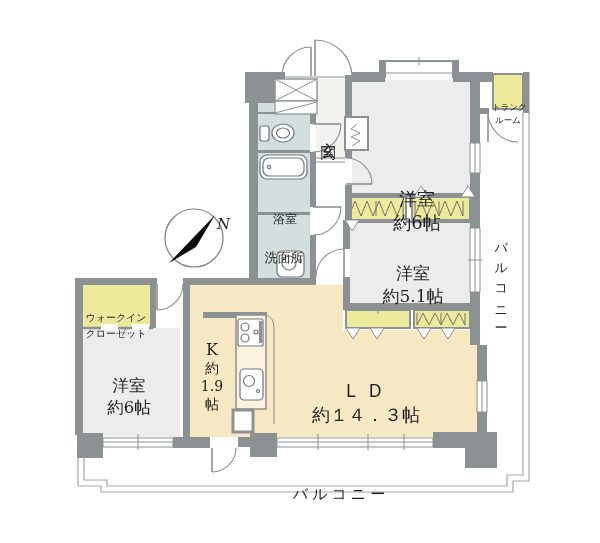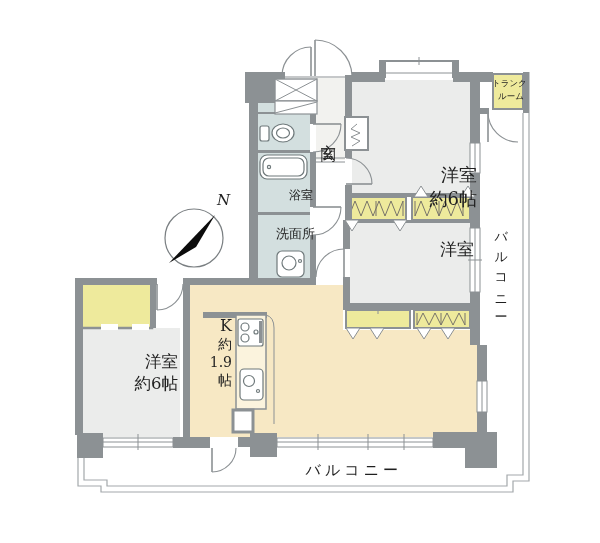--- a/index.html
+++ b/index.html
@@ -1,19 +1,19 @@
 <!DOCTYPE html>
 <html><head>
 <meta charset="utf-8">
 <style>
   html,body{margin:0;padding:0;background:#fff;}
   #stage{position:relative;width:600px;height:543px;background:#ffffff;overflow:hidden;
          font-family:"DejaVu Serif","Liberation Serif",serif;color:#222;}
   #plan-svg{position:absolute;left:0;top:0;}
-  .lbl{position:absolute;text-align:right;color:#1f1f1f;line-height:1.35;white-space:nowrap;}
+  .lbl{position:absolute;text-align:center;color:#1f1f1f;line-height:1.35;white-space:nowrap;margin-top:24px;}
   .vert{writing-mode:vertical-rl;text-orientation:mixed;white-space:nowrap;}
   .lbl .ln{display:block;}
   
   .wallf{fill:#8c9194;}
   .arc{fill:none;stroke:#8c9194;stroke-width:1.1;}
   .leaf{stroke:#8c9194;stroke-width:1.6;}
   .thin{stroke:#8c9194;stroke-width:1;}
   .fix{fill:#ffffff;stroke:#6f797b;stroke-width:1.2;}
   .win{fill:#ffffff;stroke:#8c9194;stroke-width:1;}
   .rail{fill:none;stroke:#a3a8ab;stroke-width:1.2;}
@@ -233,34 +233,43 @@
 
   <div class="lbl" style="left:492px;top:77px;width:32px;font-size:8.5px;line-height:1.55;">
     <span class="ln">トランク</span>
     <span class="ln">ルーム</span>
   </div>
 
   <div class="lbl vert" style="left:492px;top:196px;font-size:13px;letter-spacing:7px;height:120px;">バルコニー</div>
 
   <div class="lbl" style="left:352px;top:238px;width:122px;font-size:17px;">
     <span class="ln">洋室</span>
+    <span class="ln">約5.1帖</span>
   </div>
 
   <div class="lbl" style="left:257px;top:187px;width:56px;font-size:12px;">浴室</div>
 
   <div class="lbl" style="left:253px;top:225px;width:62px;font-size:13px;">洗面所</div>
 
+  <div class="lbl" style="left:80px;top:286px;width:72px;font-size:10px;line-height:1.55;">
+    <span class="ln">ウォークイン</span>
+    <span class="ln">クローゼット</span>
+  </div>
 
   <div class="lbl" style="left:80px;top:351px;width:98px;font-size:16.5px;">
     <span class="ln">洋室</span>
     <span class="ln">約6帖</span>
   </div>
 
   <div class="lbl" style="left:192px;top:316px;width:40px;font-size:14px;line-height:1.28;">
     <span class="ln" style="font-size:16px;">K</span>
     <span class="ln">約</span>
     <span class="ln">1.9</span>
     <span class="ln">帖</span>
   </div>
 
+  <div class="lbl" style="left:286px;top:354px;width:160px;font-size:18px;line-height:1.3;">
+    <span class="ln" style="letter-spacing:5px;font-size:19px;">ＬＤ</span>
+    <span class="ln">約１４．３帖</span>
+  </div>
 
   <div class="lbl" style="left:280px;top:460px;width:122px;font-size:15px;letter-spacing:4px;">バルコニー</div>
 </div>
 
 </body></html>

